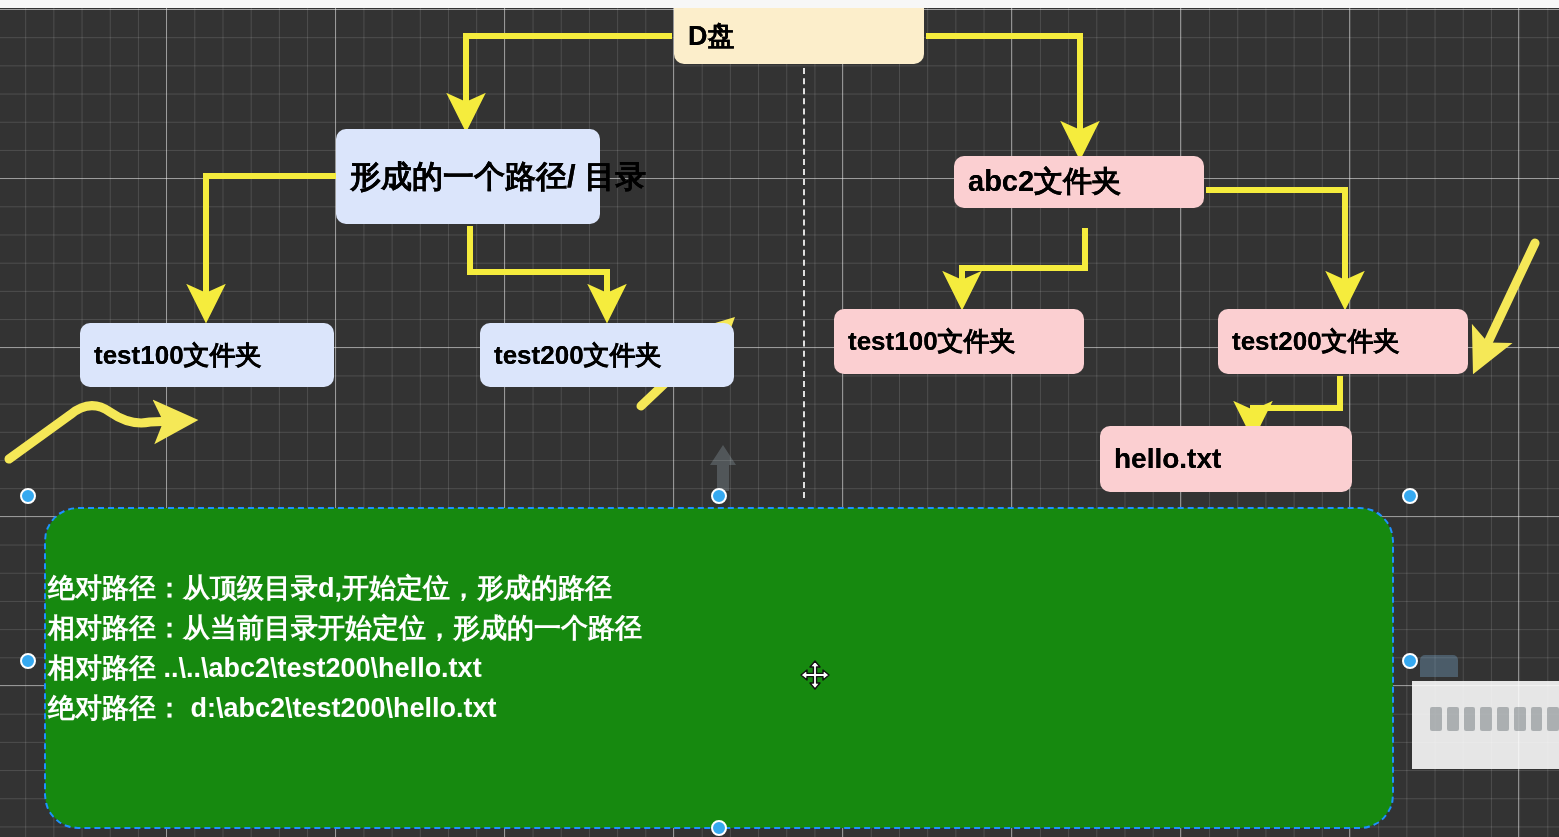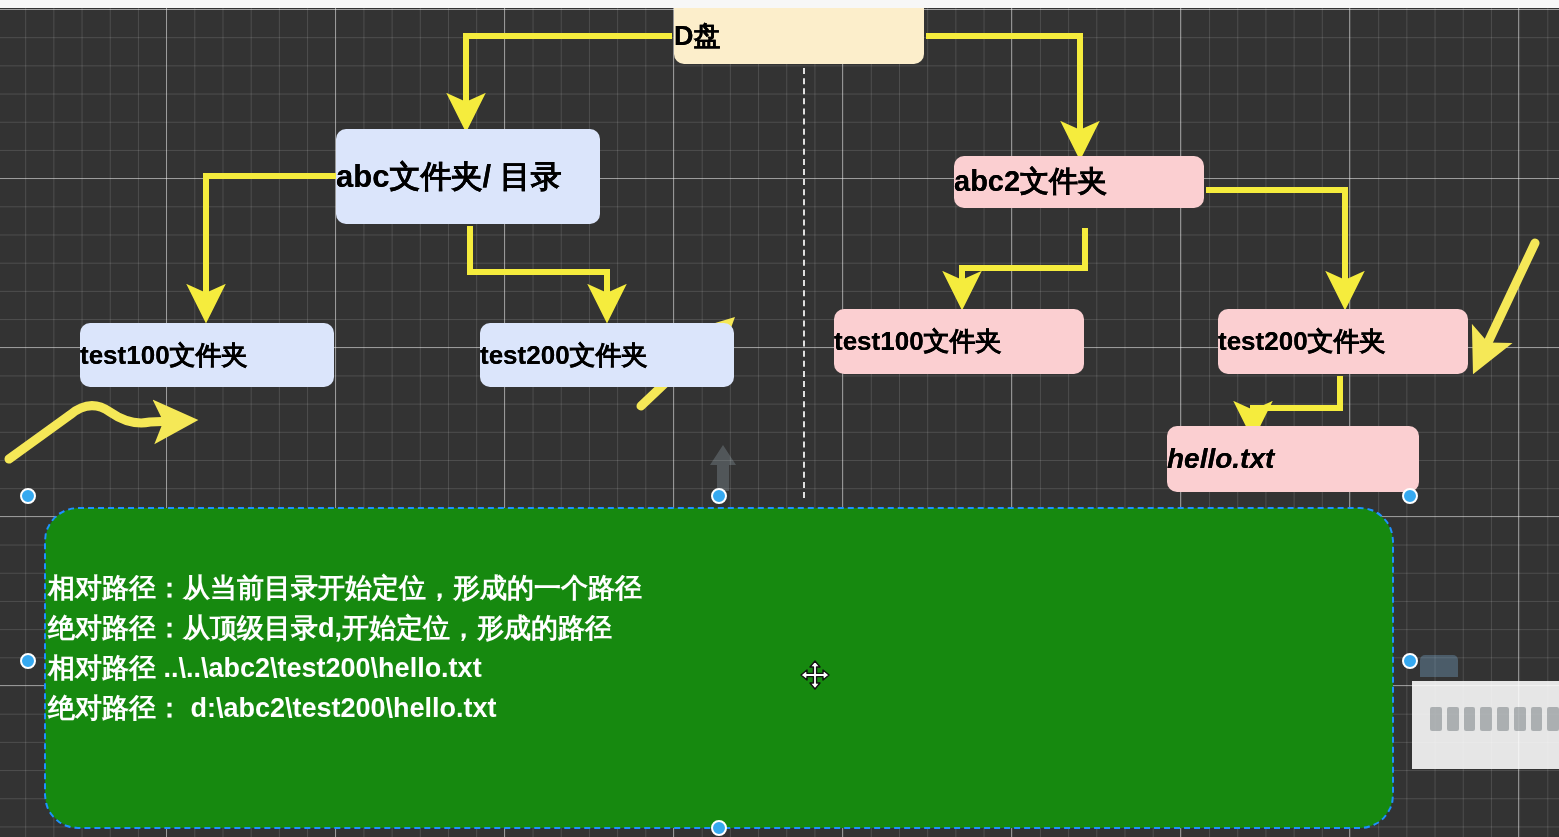--- a/index.html
+++ b/index.html
@@ -66,20 +66,21 @@
   .node {
     position: absolute;
     box-sizing: border-box;
     display: flex;
     align-items: center;
     border-radius: 10px;
     color: #000;
     font-weight: bold;
     white-space: nowrap;
     letter-spacing: 0px;
+    padding-left: 14px;
     text-shadow: 0 0 0 #000;
   }
   .node.cream  { background: #fceecb; }
   .node.blue   { background: #dbe5fb; }
   .node.pink   { background: #fbcfd1; }
 
   
   #green-box {
     position: absolute;
     left: 45px;
@@ -209,21 +210,21 @@
     <path d="M641,406 L718,333" fill="none" stroke="#f5e857" stroke-width="9" stroke-linecap="round" marker-end="url(#ah2)"></path>
 
     <path d="M1535,243 L1483,353" fill="none" stroke="#f5e857" stroke-width="9" stroke-linecap="round" marker-end="url(#ah2)"></path>
   </svg>
 
   <div class="node cream" style="left:674px; top:8px; width:250px; height:56px; font-size:27px; border-radius:0 0 10px 10px;">
     <span>D盘</span>
   </div>
 
   <div class="node blue" style="left:336px; top:129px; width:264px; height:95px; font-size:31px;">
-    <span>abc文件夹/ 目录</span>
+    <span>形成的一个路径/ 目录</span>
   </div>
 
   <div class="node blue" style="left:80px; top:323px; width:254px; height:64px; font-size:26px;">
     <span>test100文件夹</span>
   </div>
 
   <div class="node blue" style="left:480px; top:323px; width:254px; height:64px; font-size:26px;">
     <span>test200文件夹</span>
   </div>
 
@@ -232,21 +233,21 @@
   </div>
 
   <div class="node pink" style="left:834px; top:309px; width:250px; height:65px; font-size:26px;">
     <span>test100文件夹</span>
   </div>
 
   <div class="node pink" style="left:1218px; top:309px; width:250px; height:65px; font-size:26px;">
     <span>test200文件夹</span>
   </div>
 
-  <div class="node pink" style="left:1167px; top:426px; width:252px; height:66px; font-size:28px;font-style:italic;">
+  <div class="node pink" style="left:1100px; top:426px; width:252px; height:66px; font-size:28px;">
     <span>hello.txt</span>
   </div>
 
   <div id="ghost-tab"></div>
   <div id="ghost-toolbar">
     <div class="gt-row">
       <div class="gt-ic"></div>
       <div class="gt-ic"></div>
       <div class="gt-ic"></div>
       <div class="gt-ic"></div>
@@ -257,22 +258,22 @@
     </div>
   </div>
 
   <svg id="ghost-arrow" viewBox="0 0 30 50">
     <path d="M15,2 L28,22 L21,22 L21,48 L9,48 L9,22 L2,22 Z" fill="#9fb2bb"></path>
   </svg>
 
   <div id="green-box"></div>
   <div id="green-sel"></div>
   <div id="green-text">
+    <div>绝对路径：从顶级目录d,开始定位，形成的路径</div>
     <div>相对路径：从当前目录开始定位，形成的一个路径</div>
-    <div>绝对路径：从顶级目录d,开始定位，形成的路径</div>
     <div>相对路径 ..\..\abc2\test200\hello.txt</div>
     <div>绝对路径： d:\abc2\test200\hello.txt</div>
   </div>
 
   <div class="handle" style="left:20px;   top:488px;"></div>
   <div class="handle" style="left:711px;  top:488px;"></div>
   <div class="handle" style="left:1402px; top:488px;"></div>
   <div class="handle" style="left:20px;   top:653px;"></div>
   <div class="handle" style="left:1402px; top:653px;"></div>
   <div class="handle" style="left:711px;  top:820px;"></div>

